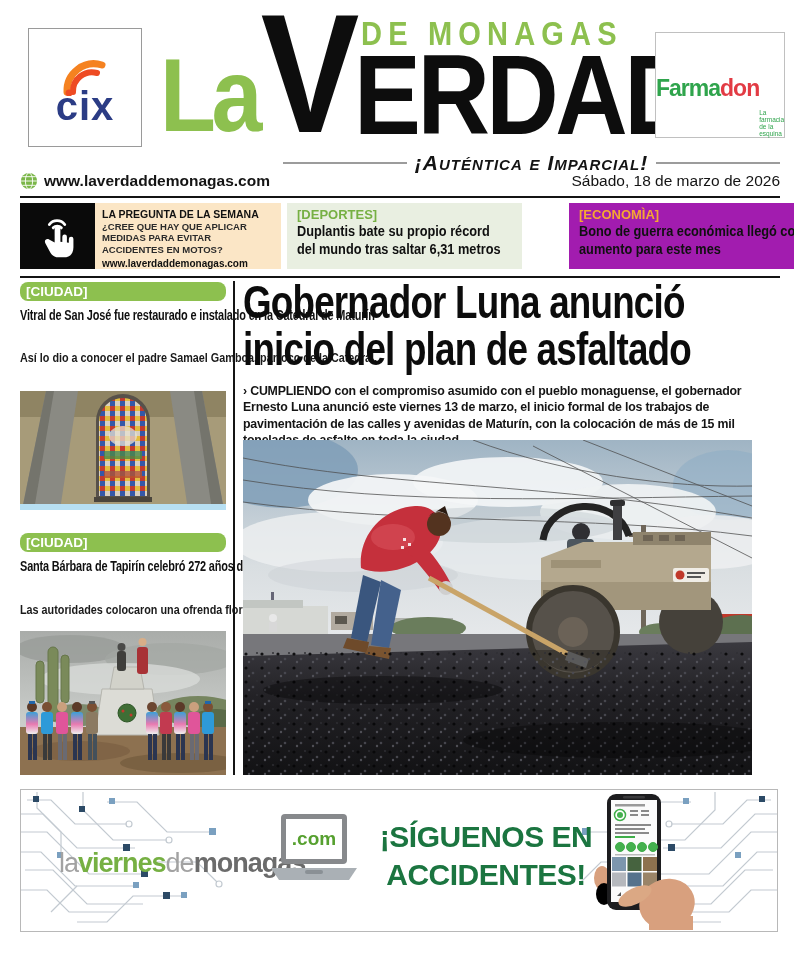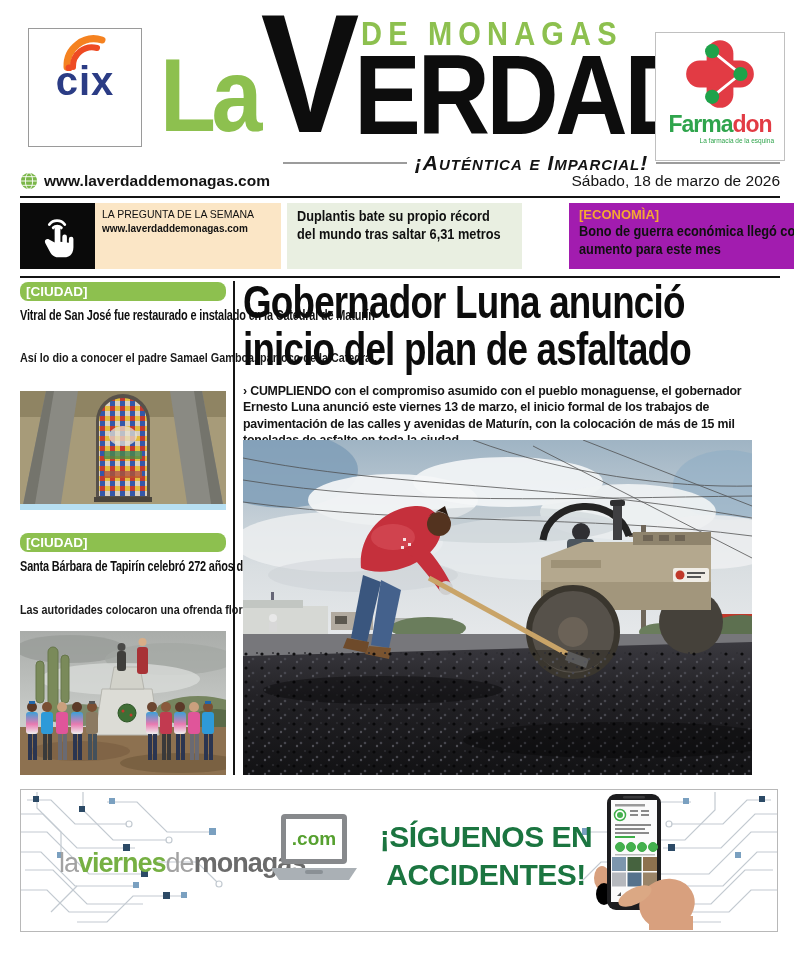--- a/index.html
+++ b/index.html
@@ -2,48 +2,48 @@
 <html><head>
 <meta charset="utf-8">
 <style>
   html,body{margin:0;padding:0;background:#fff;}
   body{font-family:"Liberation Sans",sans-serif;color:#111;}
   .page{position:relative;width:794px;height:964px;background:#fff;overflow:hidden;margin:0 auto;}
   .abs{position:absolute;}
 
   
   .cix-box{left:28px;top:28px;width:114px;height:119px;border:1px solid #9a9a9a;box-sizing:border-box;
-           display:flex;flex-direction:column;align-items:center;background:#fff;}
+           display:flex;flex-direction:column;align-items:center;justify-content:center;background:#fff;}
   .cix-text{font-size:40px;font-weight:700;color:#2b3c85;letter-spacing:1px;line-height:.8;margin-top:-6px;}
   .masthead{left:160px;top:12px;display:flex;align-items:flex-end;transform:scaleX(.88);transform-origin:0 100%;white-space:nowrap;}
   .mh-la{color:#8dc04f;font-size:104px;font-weight:700;line-height:.78;letter-spacing:-5px;padding-right:3px;}
   .mh-v{color:#0d0d0d;font-size:168px;font-weight:700;line-height:.74;letter-spacing:-6px;}
   .mh-right{display:flex;flex-direction:column;align-items:flex-start;}
   .mh-region{color:#8dc04f;font-size:33px;font-weight:700;letter-spacing:7px;line-height:1;margin:0 0 4px 8px;}
   .mh-erdad{color:#0d0d0d;font-size:114px;font-weight:700;line-height:.72;letter-spacing:-4px;}
-  .farmadon-box{left:655px;top:32px;width:130px;height:129px;border:1px solid #c0c0c0;box-sizing:border-box;background:#fff;
-           display:flex;flex-direction:column;align-items:center;justify-content:flex-start;padding-top:4px;}
+  .farmadon-box{left:655px;top:32px;width:130px;height:106px;border:1px solid #c0c0c0;box-sizing:border-box;background:#fff;
+           display:flex;flex-direction:row;align-items:center;justify-content:flex-start;padding-top:4px;}
   .fd-name{font-size:23px;font-weight:700;line-height:1;margin-top:2px;letter-spacing:-1px;}
   .fd-farma{color:#2fa44c;} .fd-don{color:#e23b44;}
   .fd-tag{font-size:6.5px;color:#2fa44c;margin-top:1px;align-self:flex-end;padding-right:10px;}
   .tagline{left:283px;top:151px;width:497px;display:flex;align-items:center;gap:8px;}
   .tagline .line{flex:1;height:2px;background:#9c9c9c;}
   .tagline .txt{font-weight:700;font-style:italic;font-variant:small-caps;font-size:21px;letter-spacing:1px;color:#141414;white-space:nowrap;}
 
   
   .infobar{left:20px;top:168px;width:760px;height:26px;display:flex;justify-content:space-between;align-items:center;}
   .infobar .site{display:flex;align-items:center;gap:6px;font-weight:700;font-size:15.5px;color:#141414;}
   .infobar .date{font-size:15.5px;color:#141414;}
   .rule{background:#141414;height:2px;width:760px;left:20px;}
 
   
   .briefs{left:20px;top:203px;width:760px;height:66px;}
   .tapbox{left:0;top:0;width:75px;height:66px;background:#0a0a0a;display:flex;align-items:center;justify-content:center;}
   .pregunta{left:75px;top:0;width:186px;height:66px;background:#fbe6c6;box-sizing:border-box;padding:5px 7px;}
-  .pq-title{font-size:10.5px;font-weight:400;line-height:1.15;}
+  .pq-title{font-size:10.5px;font-weight:700;line-height:1.15;}
   .pq-q{font-size:9.5px;font-weight:700;color:#2b2b2b;line-height:1.2;margin-top:1px;}
   .pq-url{font-size:10px;font-weight:700;margin-top:3px;}
   .brief{top:0;height:66px;box-sizing:border-box;padding:4px 10px;}
   .deportes{left:267px;width:235px;background:#e9efe1;}
   .economia{left:509px;width:251px;background:#a21caf;margin-left:40px;}
   .brief .tag{font-size:13px;font-weight:700;}
   .deportes .tag{color:#76b043;} .economia .tag{color:#f5a733;}
   .brief .bh{font-size:14.5px;font-weight:700;line-height:1.22;transform:scaleX(.88);transform-origin:0 0;width:113%;color:#101010;margin-top:1px;}
 
   
@@ -138,23 +138,25 @@
       <svg width="46" height="50" viewBox="0 0 48 50">
         <g stroke="#fff" stroke-width="3" fill="none" stroke-linecap="round">
           <path d="M15 13 a10 10 0 0 1 16 0"></path>
           <path d="M19 16.5 a6 6 0 0 1 8.5 0"></path>
         </g>
         <path fill="#fff" d="M20.5 18 a3 3 0 0 1 6 0 v13 l2 .2 v-5.5 a2.4 2.4 0 0 1 4.8 .3 v5.8 l2 .2 v-4 a2.4 2.4 0 0 1 4.8 .3 v8.5 c0 6.5 -3.5 10.5 -10 10.5 h-5.5 c-4.2 0 -7 -2 -9.2 -6.2 l-4.6 -8.6 c-1.6 -3 1.2 -5.3 3.9 -3.9 l5.8 3.1 z"></path>
       </svg>
     </div>
     <div class="abs pregunta">
       <div class="pq-title">LA PREGUNTA DE LA SEMANA</div>
+      <div class="pq-q">¿CREE QUE HAY QUE APLICAR MEDIDAS PARA EVITAR ACCIDENTES EN MOTOS?</div>
       <div class="pq-url">www.laverdaddemonagas.com</div>
     </div>
     <div class="abs brief deportes">
+      <div class="tag">[DEPORTES]</div>
       <div class="bh">Duplantis bate su propio récord del mundo tras saltar 6,31 metros</div>
     </div>
     <div class="abs brief economia">
       <div class="tag">[ECONOMÌA]</div>
       <div class="bh">Bono de guerra económica llegó con aumento para este mes</div>
     </div>
   </div>
   <div class="abs rule" style="top:276px;"></div>
 
   <div class="abs tagbar" style="left:20px;top:282px;">[CIUDAD]</div>

